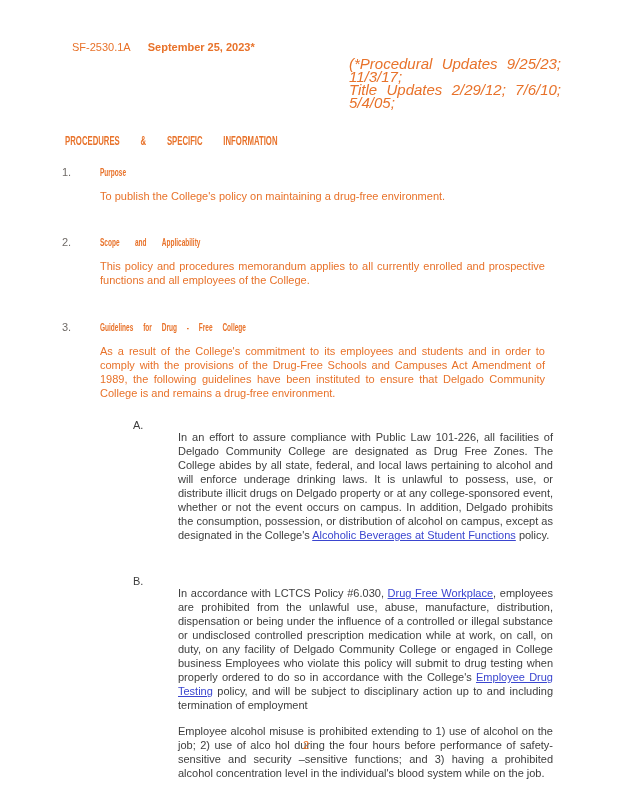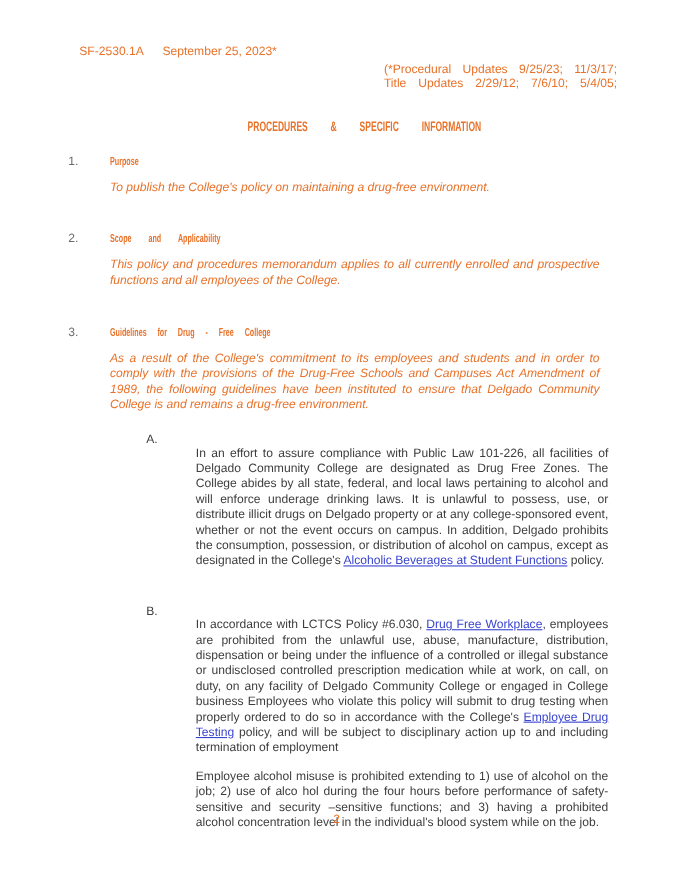--- a/index.html
+++ b/index.html
@@ -8,48 +8,48 @@
     width:618px;height:800px;
     background:var(--page-bg,#fff);
     overflow:hidden;
     font-family:"Liberation Sans","DejaVu Sans",sans-serif;
     font-size:11px;
     line-height:14px;
     color:var(--body,#3d3d3d);
   }
   
   .doc-header{margin:40px 0 0 72px;color:var(--orange,#e8722a);white-space:nowrap;}
-  .doc-header .date{margin-left:17px;}
+  .doc-header .date{margin-left:17px;font-weight:bold;}
   
   .revision{
     width:212px;margin:3px 57px 4px auto;
-    font-size:11px;line-height:13px;
+    font-style:italic;font-size:15px;line-height:13px;
     color:var(--orange,#e8722a);
   }
   .revision .just{text-align:justify;text-align-last:justify;}
   
   .cond{
     display:inline-block;font-weight:bold;white-space:nowrap;
     color:var(--orange,#e8722a);
   }
-  .main-heading-wrap{text-align:center;margin-top:25px;padding-left:44px;}
+  .main-heading-wrap{text-align:left;margin-top:25px;}
   .main-heading{font-size:12.5px;word-spacing:30px;transform:scaleX(0.62);transform-origin:center center;}
   
   #sections{display:block;}
   .section .sec-row{display:flex;margin-left:62px;}
   .section:nth-child(1){margin-top:17px;}
   .section:nth-child(2){margin-top:32px;}
   .section:nth-child(3){margin-top:33px;}
   .sec-num{width:38px;flex:0 0 38px;color:var(--gray,#6f6a66);}
   .sec-heading{font-size:10.5px;transform:scaleX(0.62);transform-origin:left center;}
   .section:nth-child(2) .sec-heading{word-spacing:22px;}
   .section:nth-child(3) .sec-heading{word-spacing:13px;}
   .section .para{
     margin:10px 0 0 100px;width:445px;
-    text-align:justify;color:var(--orange,#e8722a);font-style:italic;
+    text-align:justify;color:var(--orange,#e8722a);
   }
   
   .subitem{display:flex;margin:18px 0 0 133px;}
   .subitem + .subitem{margin-top:20px;}
   .sub-letter{width:33px;flex:0 0 33px;color:var(--body,#3d3d3d);}
   .sub-body{width:399px;text-align:justify;color:var(--body,#3d3d3d);}
   .sub-body p{margin:12px;}
   .sub-body p + p{margin-top:12px;}
   a.doclink{color:var(--link,#3a45cf);text-decoration:underline;cursor:pointer;}
   

